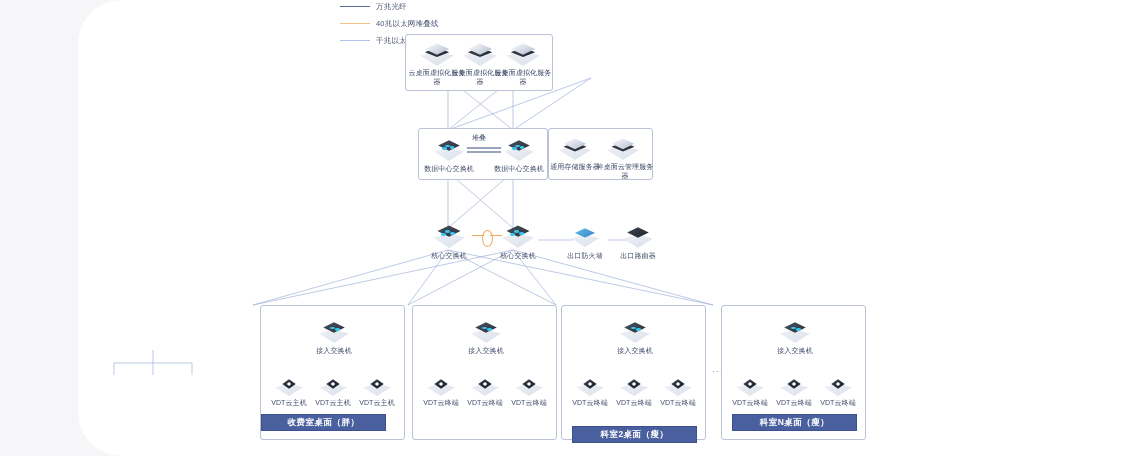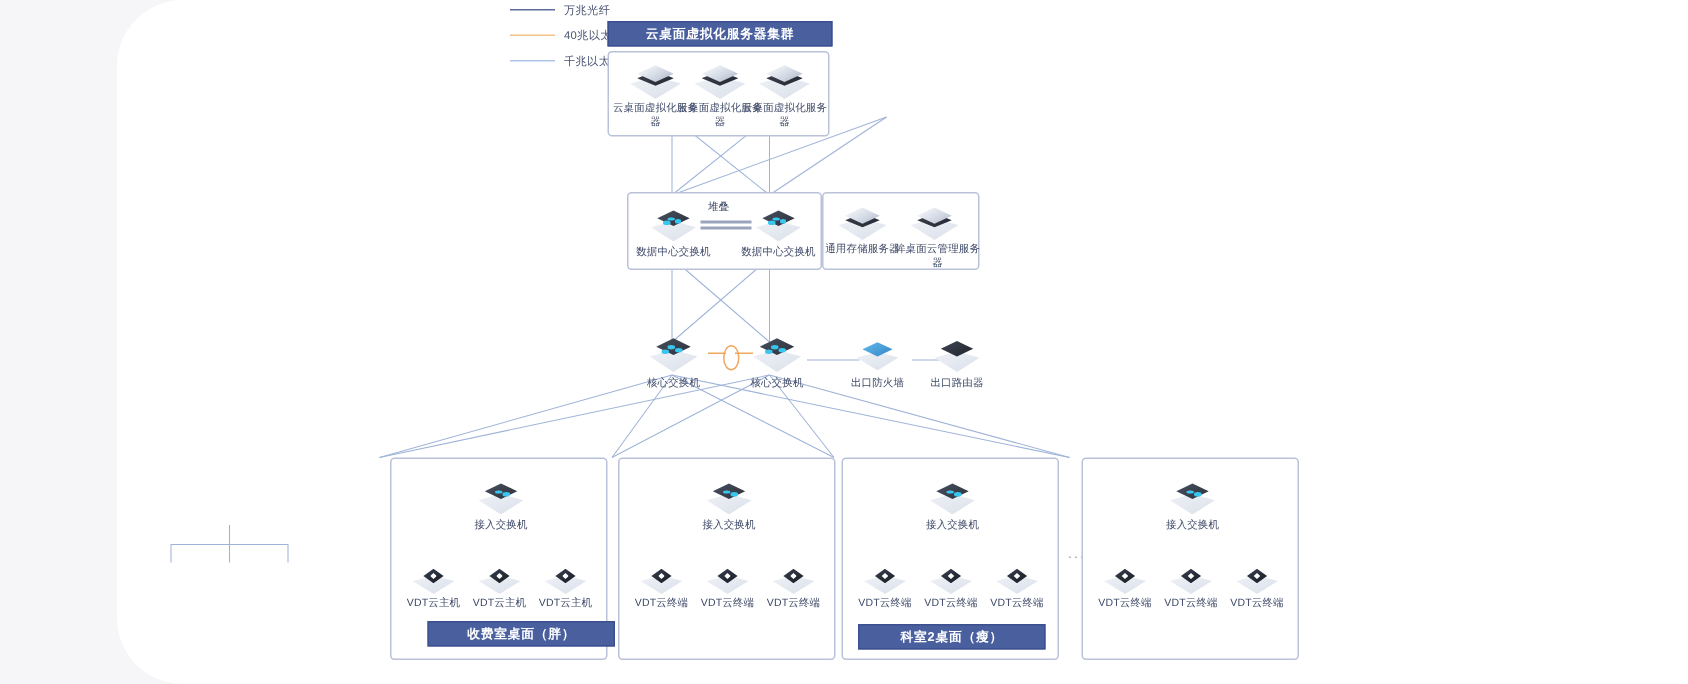--- a/index.html
+++ b/index.html
@@ -248,21 +248,20 @@
     <div class="legend-row">
       <span class="legend-line" style="border-top-color:#f3c08a"></span>
       <span class="legend-label">40兆以太网堆叠线</span>
     </div>
     <div class="legend-row">
       <span class="legend-line" style="border-top-color:#aec4e8"></span>
       <span class="legend-label">千兆以太网路/光纤</span>
     </div>
   </div>
 
-  <div class="abs banner" style="left:327px; top:14px; width:148px; height:15px;">云桌面虚拟化服务器集群</div>
 
   <div class="abs gbox" style="left:327px; top:34px; width:148px; height:57px;">
 
     <div class="icon" style="left:14px; top:7px; width:34px; height:24px;">
       <div class="iso-base"></div>
       <div class="srv-body"></div>
       <div class="iso-top srv-top"></div>
     </div>
     <div class="abs nlabel" style="left:2px; top:33px; width:58px;">
       <span>云桌面虚拟化服务器</span>
@@ -409,21 +408,21 @@
       <span>VDT云主机</span>
     </div>
     <div class="icon" style="left:102px; top:70px; width:28px; height:20px;">
       <div class="iso-base"></div>
         <div class="vdt-dia"></div>
         <div class="vdt-dot"></div>
     </div>
     <div class="abs nlabel" style="left:90px; top:92px; width:52px;">
       <span>VDT云主机</span>
     </div>
-    <div class="abs banner" style="left:24px; top:108px; width:123px; height:15px;">收费室桌面（胖）</div>
+    <div class="abs banner" style="left:0; top:108px; width:123px; height:15px;">收费室桌面（胖）</div>
   </div>
 
   <div class="abs gbox" style="left:334px; top:305px; width:145px; height:135px;">
     <div class="icon" style="left:58px; top:15px; width:30px; height:22px;">
       <div class="iso-base"></div>
       <div class="iso-top sw-top"></div>
       <div class="sw-led" style="left:36%; top:26%;"></div>
       <div class="sw-led" style="left:54%; top:34%;"></div>
     </div>
     <div class="abs nlabel" style="left:38px; top:40px; width:70px;">
@@ -482,21 +481,21 @@
       <span>VDT云终端</span>
     </div>
     <div class="icon" style="left:102px; top:70px; width:28px; height:20px;">
       <div class="iso-base"></div>
         <div class="vdt-dia"></div>
         <div class="vdt-dot"></div>
     </div>
     <div class="abs nlabel" style="left:90px; top:92px; width:52px;">
       <span>VDT云终端</span>
     </div>
-    <div class="abs banner" style="left:10px; top:110px; width:123px; height:15px;text-align:center;">科室2桌面（瘦）</div>
+    <div class="abs banner" style="left:10px; top:120px; width:123px; height:15px;text-align:center;">科室2桌面（瘦）</div>
   </div>
 
   <div class="ellipsis" style="left:634px; top:364px;">...</div>
 
   <div class="abs gbox" style="left:643px; top:305px; width:145px; height:135px;">
     <div class="icon" style="left:58px; top:15px; width:30px; height:22px;">
       <div class="iso-base"></div>
       <div class="iso-top sw-top"></div>
       <div class="sw-led" style="left:36%; top:26%;"></div>
       <div class="sw-led" style="left:54%; top:34%;"></div>
@@ -521,15 +520,16 @@
       <span>VDT云终端</span>
     </div>
     <div class="icon" style="left:102px; top:70px; width:28px; height:20px;">
       <div class="iso-base"></div>
         <div class="vdt-dia"></div>
         <div class="vdt-dot"></div>
     </div>
     <div class="abs nlabel" style="left:90px; top:92px; width:52px;">
       <span>VDT云终端</span>
     </div>
+    <div class="abs banner" style="left:10px; top:108px; width:123px; height:15px;">科室N桌面（瘦）</div>
   </div>
 
 </div>
 
 </body></html>

